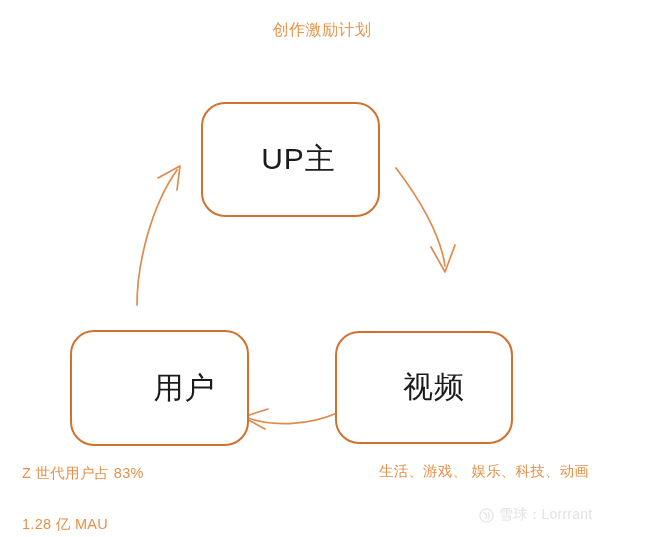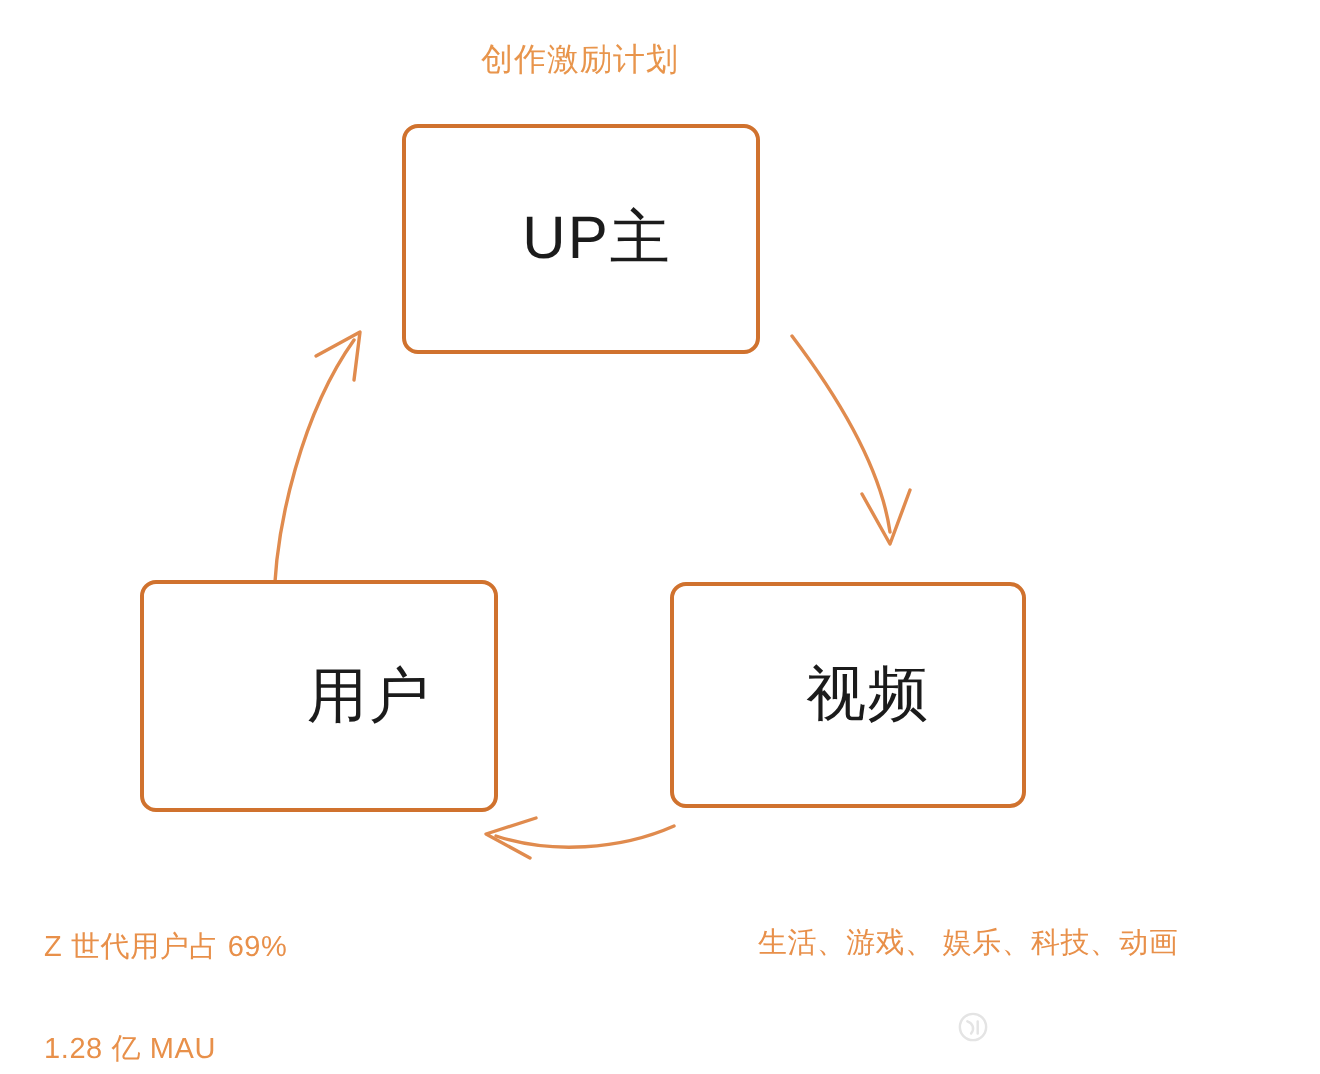--- a/index.html
+++ b/index.html
@@ -24,32 +24,34 @@
   .diagram-title {
     position: absolute;
     left: 0;
     top: 20px;
     width: 580px;
     text-align: center;
     font-size: 16px;
     color: #E8954C;
     letter-spacing: 0.5px;
     white-space: nowrap;
+    padding-left: 32px;
   }
 
   
   .node {
     position: absolute;
     box-sizing: border-box;
     border: 2.2px solid #D0722E;
-    border-radius: 8px;
+    border-radius: 24px;
     background: #ffffff;
     display: flex;
     align-items: center;
     justify-content: center;
+    margin-top: 40px;
   }
   .node-label {
     font-size: 30px;
     color: #1b1b1b;
     letter-spacing: 1px;
     white-space: nowrap;
     font-weight: 400;
   }
   #node-up {
     left: 201px;
@@ -155,27 +157,28 @@
   </div>
 
   <div class="node" id="node-user">
     <span class="node-label">用户</span>
   </div>
 
   <div class="node" id="node-video">
     <span class="node-label">视频</span>
   </div>
 
-  <div class="note" id="note-genz">Z 世代用户占 69%</div>
+  <div class="note" id="note-genz">Z 世代用户占 83%</div>
 
   <div class="note" id="note-mau">1.28 亿 MAU</div>
 
   <div class="note" id="note-cats">生活、游戏、  娱乐、科技、动画</div>
 
   <div id="watermark">
     <svg class="wm-logo" viewBox="0 0 32 32" xmlns="http://www.w3.org/2000/svg">
       <circle cx="16" cy="16" r="14" fill="none" stroke="#E4E4E4" stroke-width="2.6"></circle>
       <path d="M 10 10 C 16 12, 18 18, 14 23" fill="none" stroke="#E4E4E4" stroke-width="2.6" stroke-linecap="round"></path>
       <path d="M 21 10 L 21 23" fill="none" stroke="#E4E4E4" stroke-width="2.6" stroke-linecap="round"></path>
     </svg>
+    <span class="wm-text">雪球：Lorrrant</span>
   </div>
 
 </div>
 
 </body></html>

